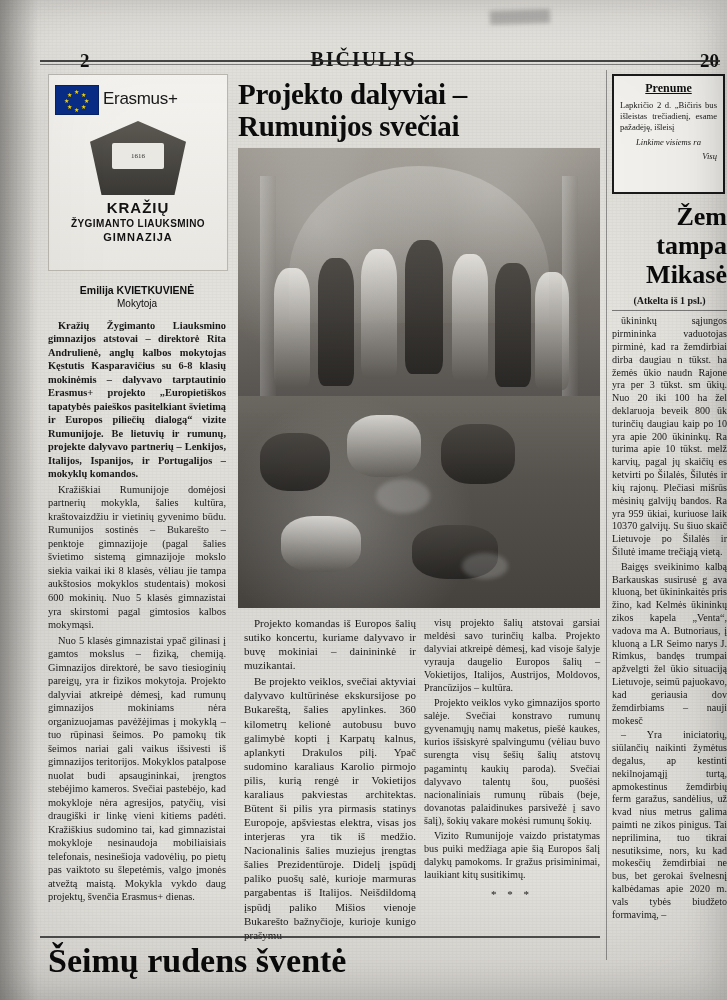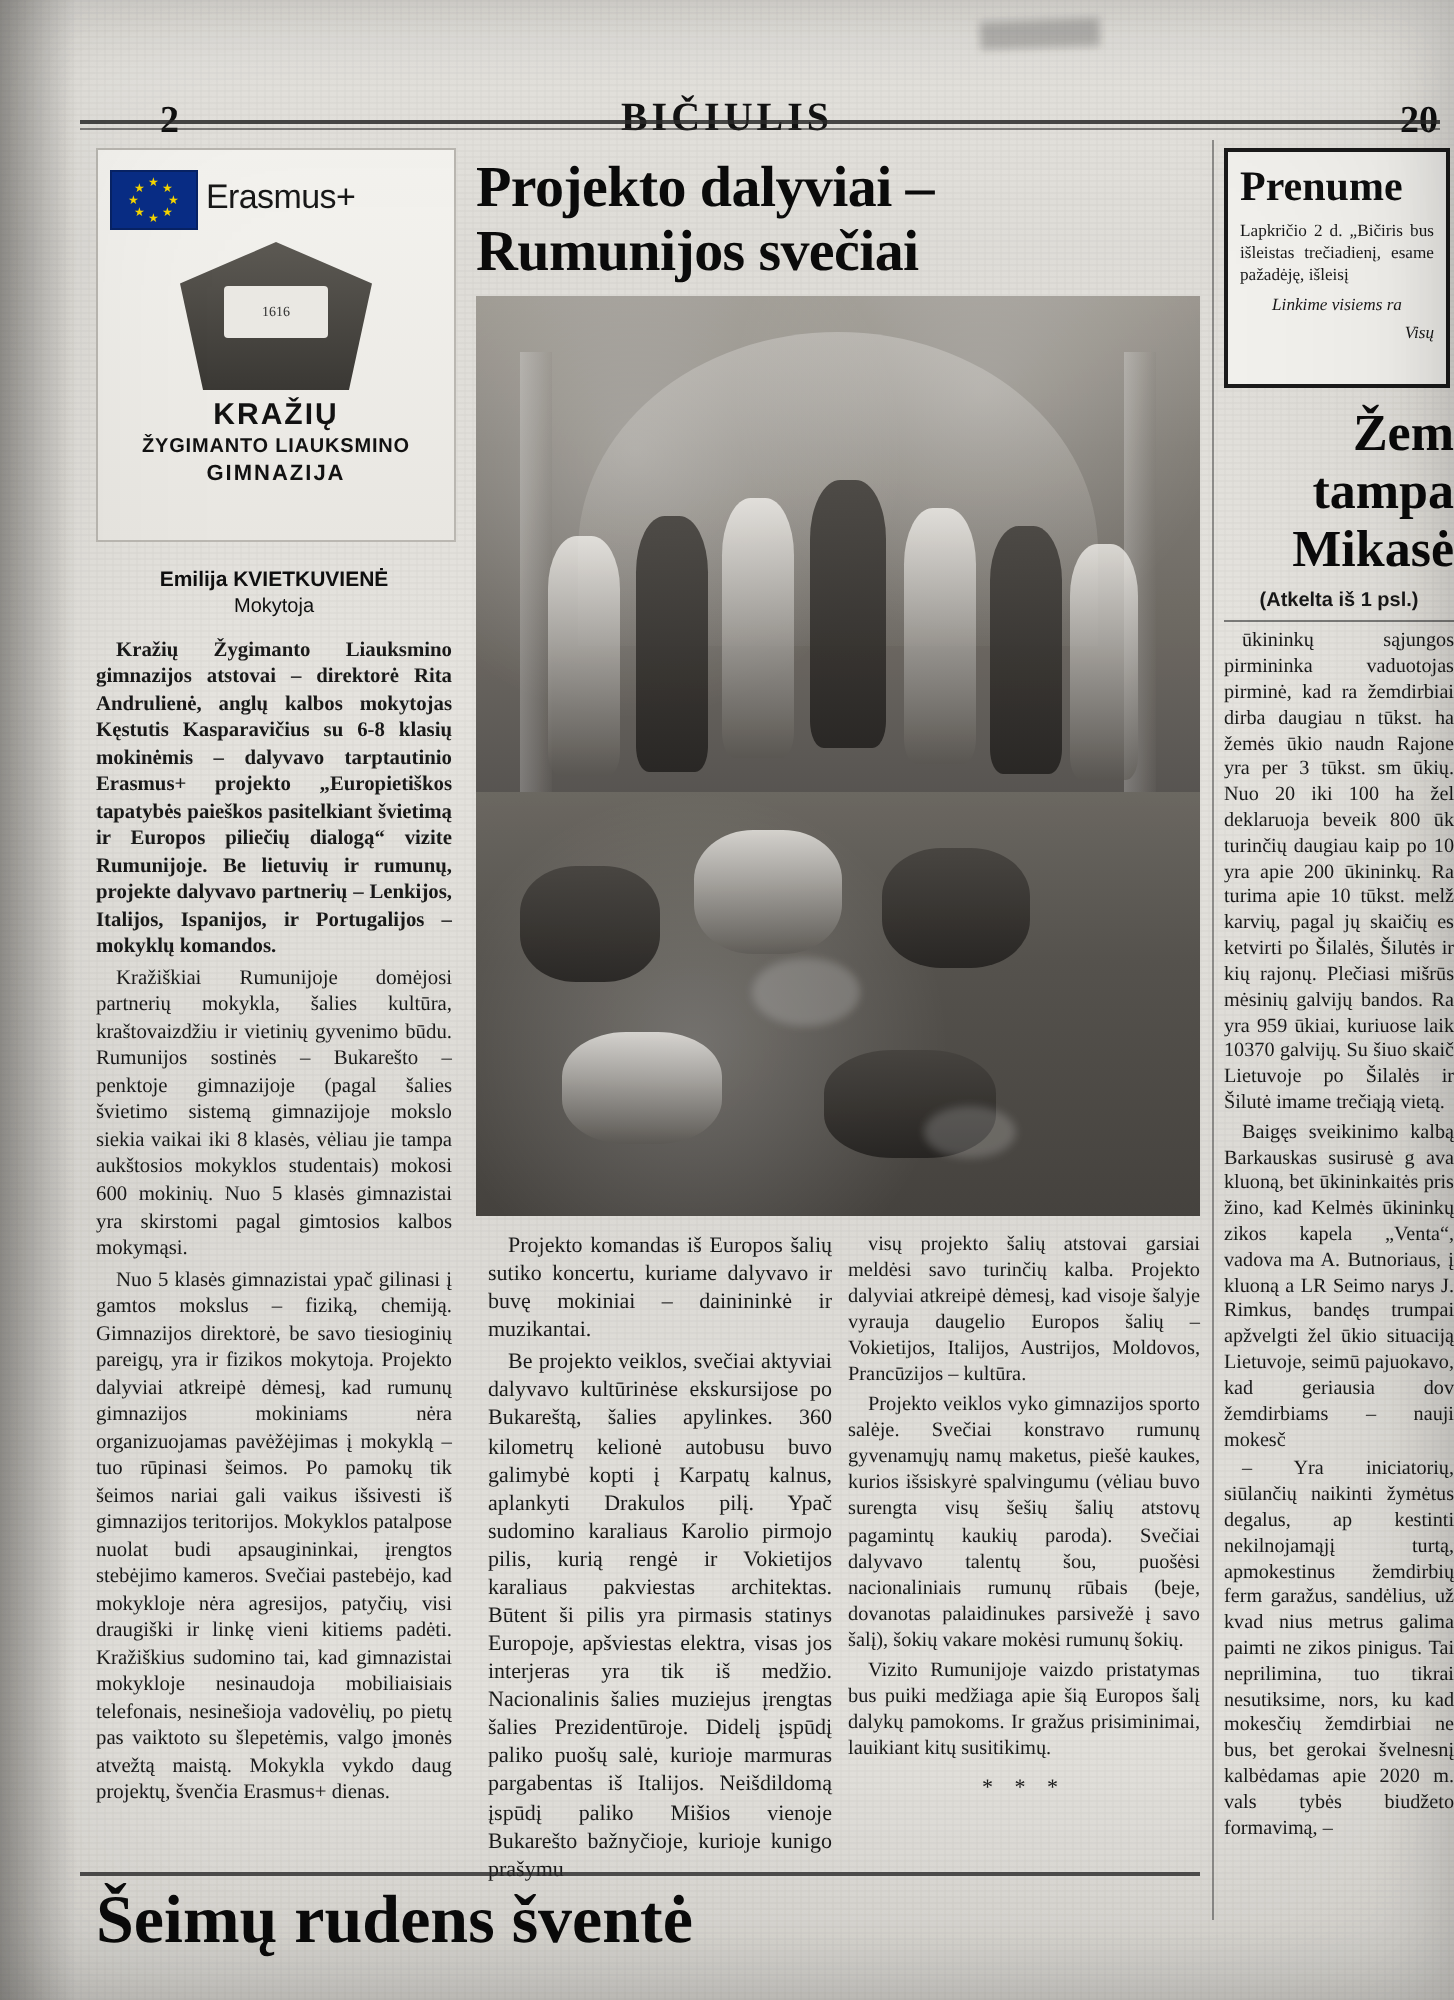--- a/index.html
+++ b/index.html
@@ -316,23 +316,25 @@
     width: 113px;
     height: 120px;
     border: 2px solid #1d1d1d;
     background: #efeeea;
     padding: 5px 6px;
     box-sizing: border-box;
   }
   .promo-title {
     font-family: "Liberation Serif", serif;
     font-weight: bold;
-    font-size: 21px;
+    font-size: 12px;
+    text-align: center;
     color: #111;
     margin-bottom: 4px;
+    text-decoration: underline;
   }
   .promo-body {
     font-size: 8.6px;
     line-height: 1.3;
     text-align: justify;
     color: #1b1b1b;
   }
   .promo-italic {
     font-style: italic;
     font-size: 8.6px;
@@ -349,21 +351,21 @@
     font-size: 26px;
     line-height: 1.12;
     color: #0d0d0d;
     text-align: right;
   }
   .contd {
     margin-top: 6px;
     text-align: center;
     font-size: 10px;
     font-weight: bold;
-    font-family: Liberation Sans, sans-serif;
+    font-family: Liberation Serif, serif;
   }
   .right-rule {
     margin-top: 4px;
     height: 1px;
     background: #333;
     opacity:.6;
   }
   .right-body {
     margin-top: 4px;
     font-size: 10.1px;

